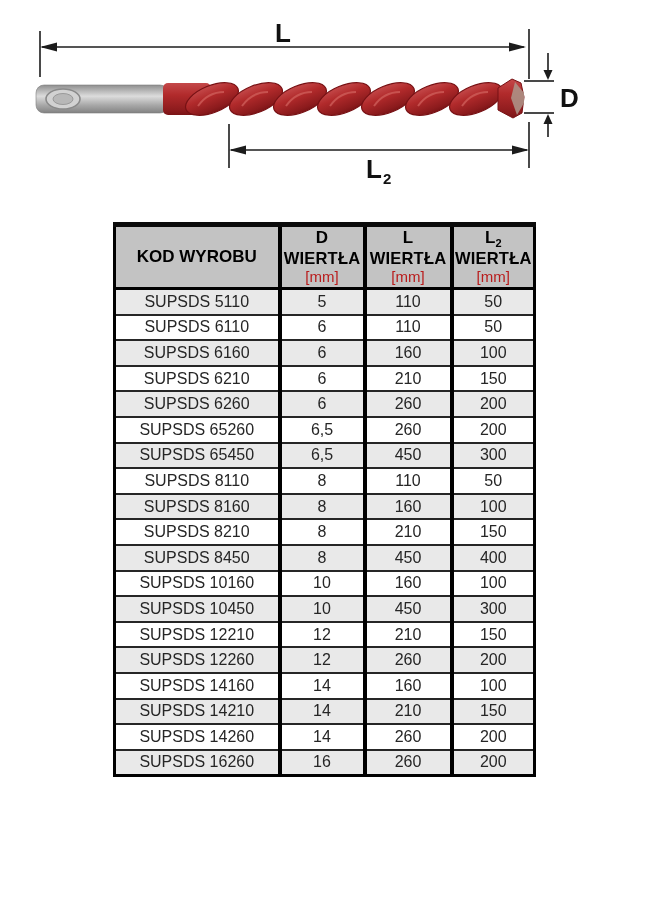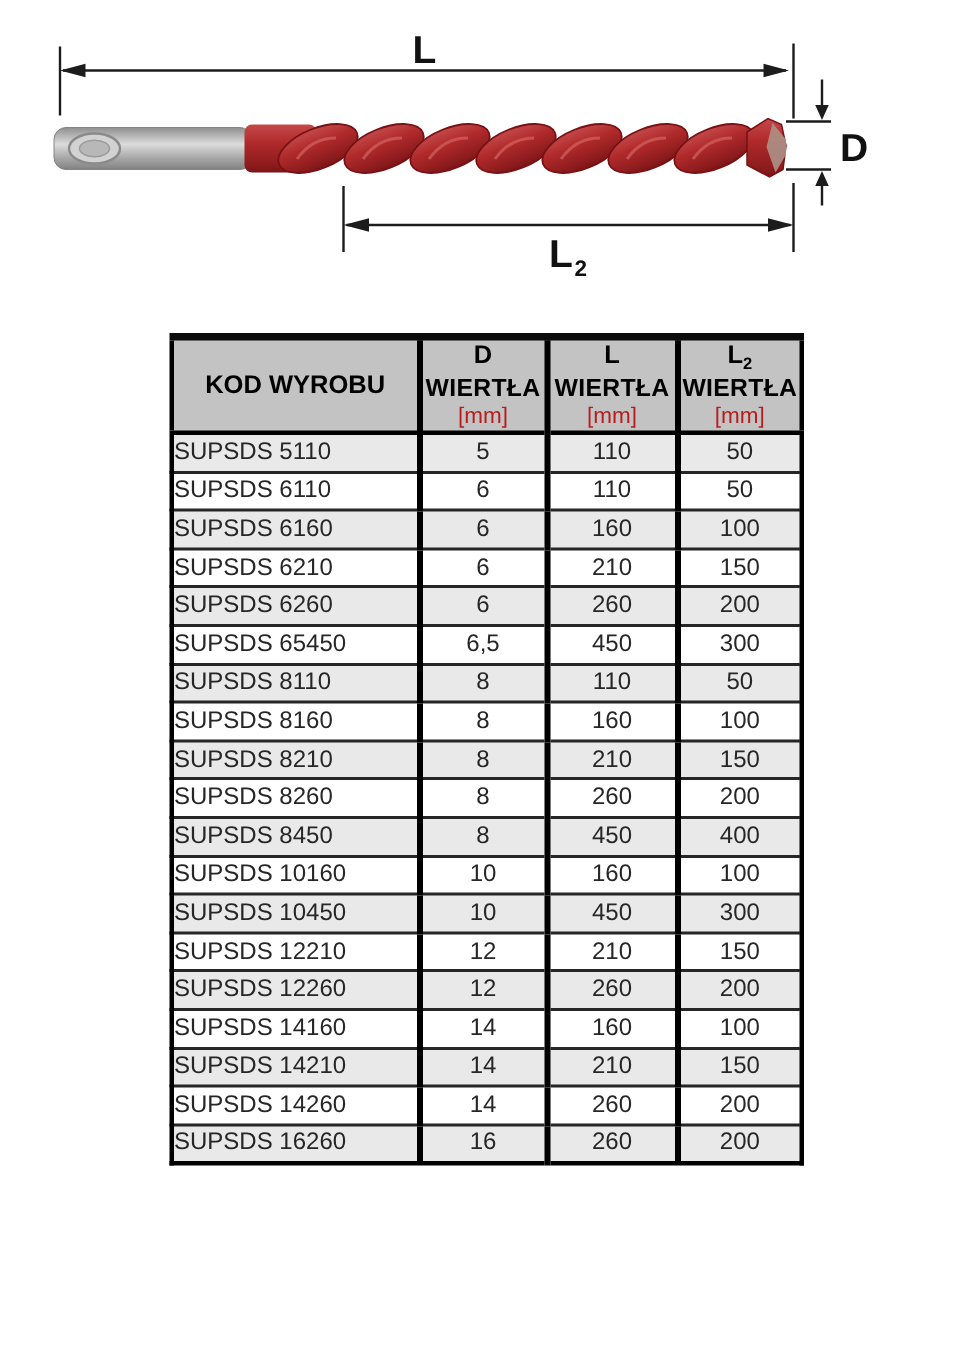--- a/index.html
+++ b/index.html
@@ -67,21 +67,21 @@
     border-top: 2px solid #262626;
     font-size: 16px;
     color: #262626;
     background: #ffffff;
     vertical-align: middle;
   }
   table.spec tbody tr:nth-child(odd) td {
     background: #e9e9e9;
   }
   td.code {
-    text-align: left;
+    text-align: center;
     padding-left: 13px;
   }
   td.num {
     text-align: center;
   }
 </style>
 </head>
 <body>
 
 <div class="stage">
@@ -226,20 +226,26 @@
     <td class="num">210</td>
     <td class="num">150</td>
   </tr>
           <tr>
     <td class="code">SUPSDS 6260</td>
     <td class="num">6</td>
     <td class="num">260</td>
     <td class="num">200</td>
   </tr>
           <tr>
+    <td class="code">SUPSDS 65260</td>
+    <td class="num">6,5</td>
+    <td class="num">260</td>
+    <td class="num">200</td>
+  </tr>
+          <tr>
     <td class="code">SUPSDS 65450</td>
     <td class="num">6,5</td>
     <td class="num">450</td>
     <td class="num">300</td>
   </tr>
           <tr>
     <td class="code">SUPSDS 8110</td>
     <td class="num">8</td>
     <td class="num">110</td>
     <td class="num">50</td>
@@ -250,26 +256,20 @@
     <td class="num">160</td>
     <td class="num">100</td>
   </tr>
           <tr>
     <td class="code">SUPSDS 8210</td>
     <td class="num">8</td>
     <td class="num">210</td>
     <td class="num">150</td>
   </tr>
           <tr>
-    <td class="code">SUPSDS 8260</td>
-    <td class="num">8</td>
-    <td class="num">260</td>
-    <td class="num">200</td>
-  </tr>
-          <tr>
     <td class="code">SUPSDS 8450</td>
     <td class="num">8</td>
     <td class="num">450</td>
     <td class="num">400</td>
   </tr>
           <tr>
     <td class="code">SUPSDS 10160</td>
     <td class="num">10</td>
     <td class="num">160</td>
     <td class="num">100</td>

